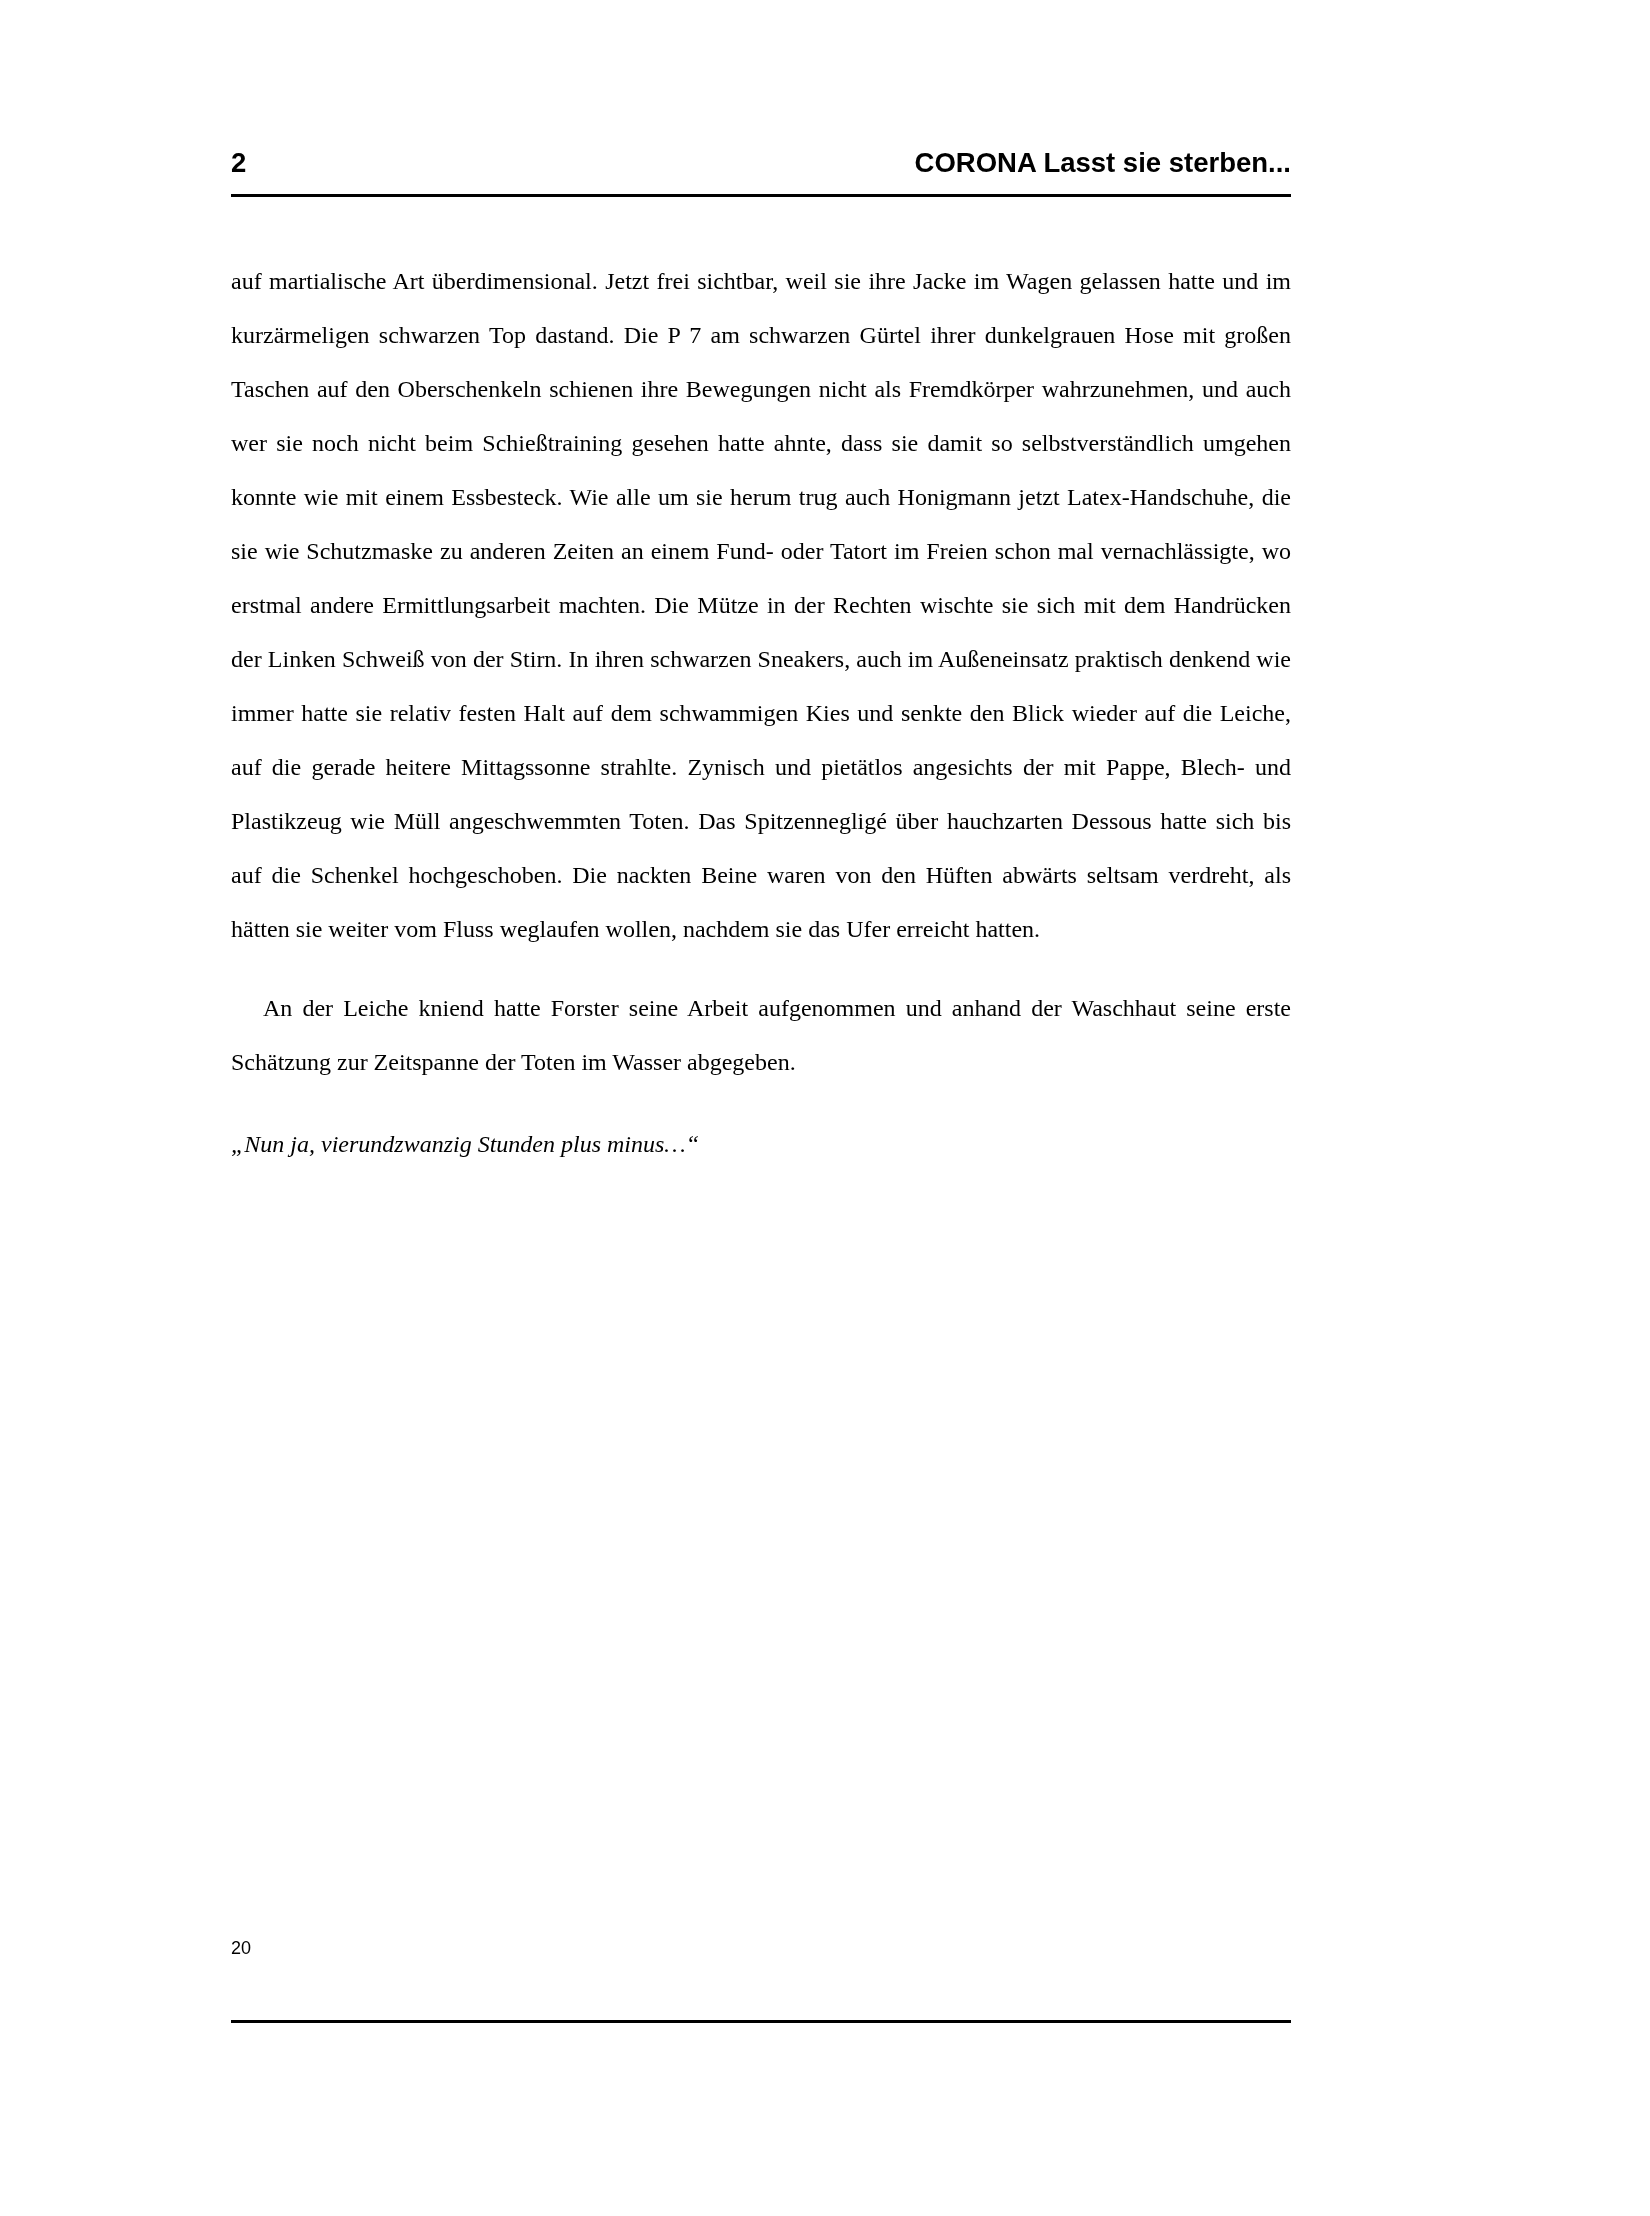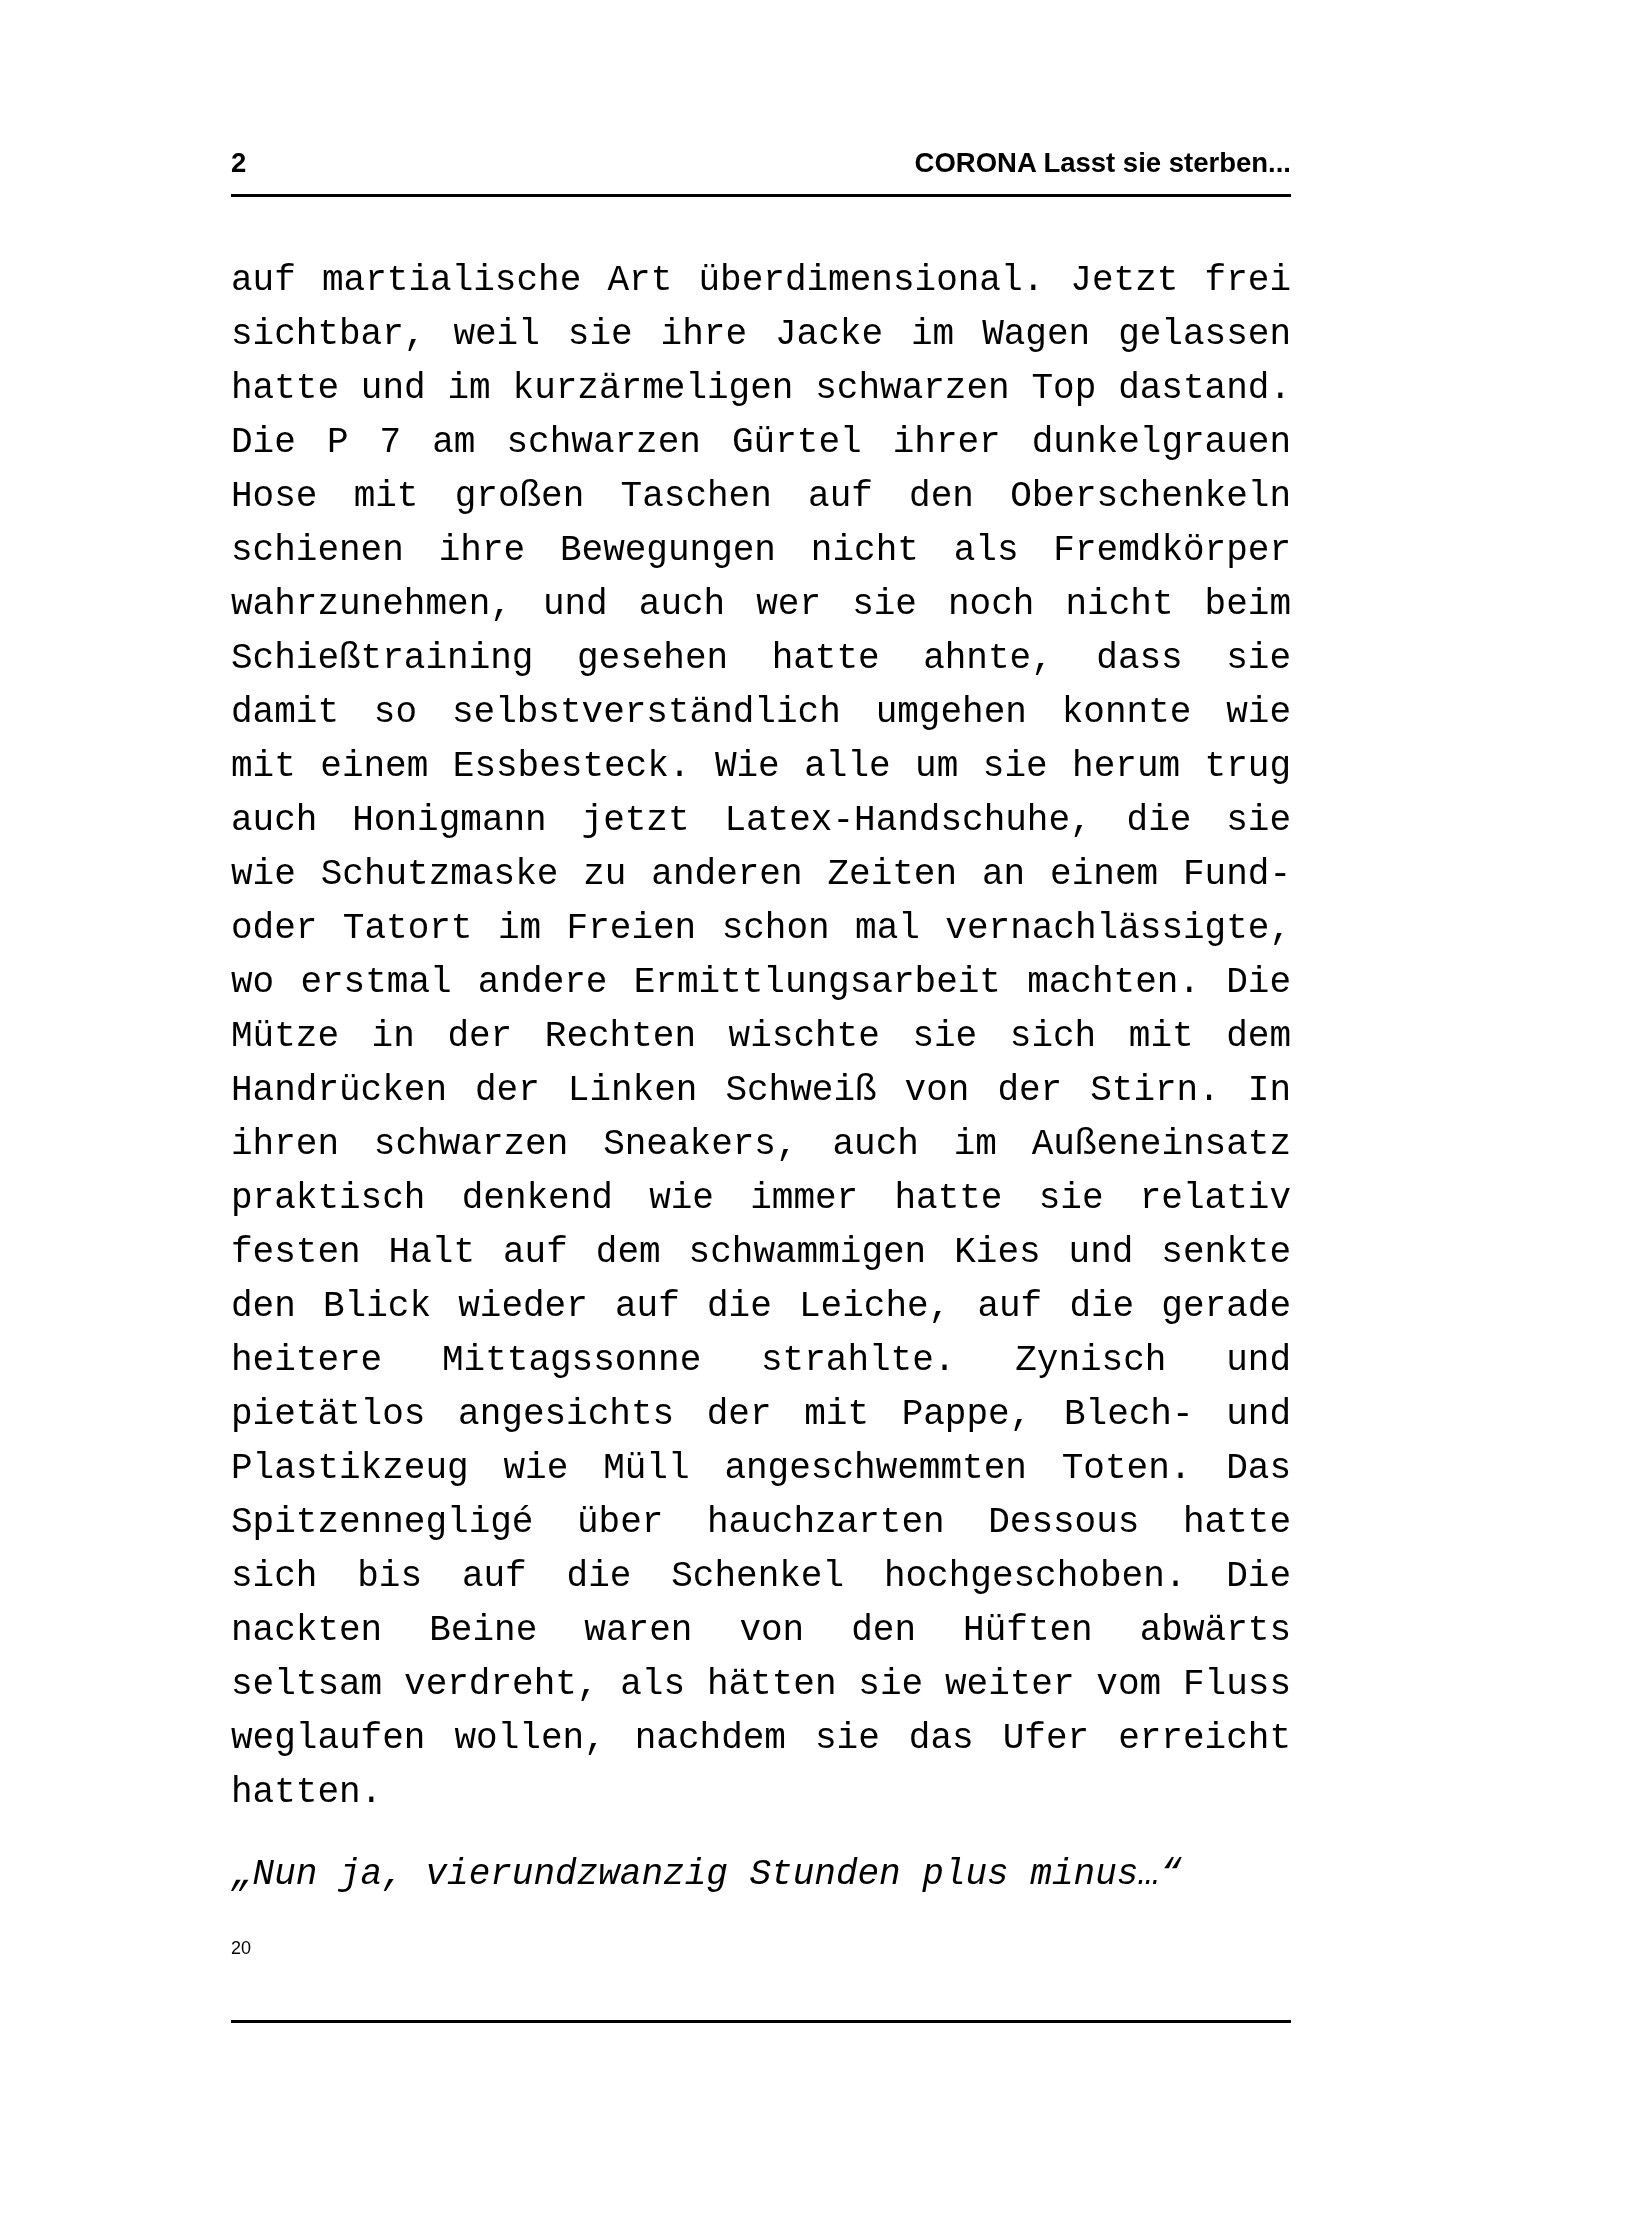--- a/index.html
+++ b/index.html
@@ -31,22 +31,22 @@
     padding-bottom: 15px;
     border-bottom: 3.1px solid #000000;
   }
   .header .page-num {
     font-weight: 700;
   }
   .header .running-title {
     font-weight: 700;
   }
   .body-copy {
-    font-family: Liberation Mono, monospace;
-    font-size: 36px;
+    font-family: Liberation Serif, serif;
+    font-size: 24px;
     line-height: 54px;
   }
   p.para {
     margin: 0;
     text-align: justify;
     text-justify: inter-word;
   }
   p.para-first {
     margin-top: 57px;
   }
@@ -85,20 +85,21 @@
   <div class="text-block">
 
     <div class="header">
       <span class="page-num">2</span>
       <span class="running-title">CORONA Lasst sie sterben...</span>
     </div>
 
     <div class="body-copy">
       <p class="para para-first">auf martialische Art überdimensional. Jetzt frei sichtbar, weil sie ihre Jacke im Wagen gelassen hatte und im kurzärmeligen schwarzen Top dastand. Die P 7 am schwarzen Gürtel ihrer dunkelgrauen Hose mit großen Taschen auf den Oberschenkeln schienen ihre Bewegungen nicht als Fremdkörper wahrzunehmen, und auch wer sie noch nicht beim Schießtraining gesehen hatte ahnte, dass sie damit so selbstverständlich umgehen konnte wie mit einem Essbesteck. Wie alle um sie herum trug auch Honigmann jetzt Latex-Handschuhe, die sie wie Schutzmaske zu anderen Zeiten an einem Fund- oder Tatort im Freien schon mal vernachlässigte, wo erstmal andere Ermittlungsarbeit machten. Die Mütze in der Rechten wischte sie sich mit dem Handrücken der Linken Schweiß von der Stirn. In ihren schwarzen Sneakers, auch im Außeneinsatz praktisch denkend wie immer hatte sie relativ festen Halt auf dem schwammigen Kies und senkte den Blick wieder auf die Leiche, auf die gerade heitere Mittagssonne strahlte. Zynisch und pietätlos angesichts der mit Pappe, Blech- und Plastikzeug wie Müll angeschwemmten Toten. Das Spitzennegligé über hauchzarten Dessous hatte sich bis auf die Schenkel hochgeschoben. Die nackten Beine waren von den Hüften abwärts seltsam verdreht, als hätten sie weiter vom Fluss weglaufen wollen, nachdem sie das Ufer erreicht hatten.</p>
 
+      <p class="para para-indent">An der Leiche kniend hatte Forster seine Arbeit aufgenommen und anhand der Waschhaut seine erste Schätzung zur Zeitspanne der Toten im Wasser abgegeben.</p>
 
       <p class="quote-line">„Nun ja, vierundzwanzig Stunden plus minus…“</p>
     </div>
 
   </div>
 
   <div class="footer-rule"></div>
 
   <div class="footer-page-number">20</div>
 

